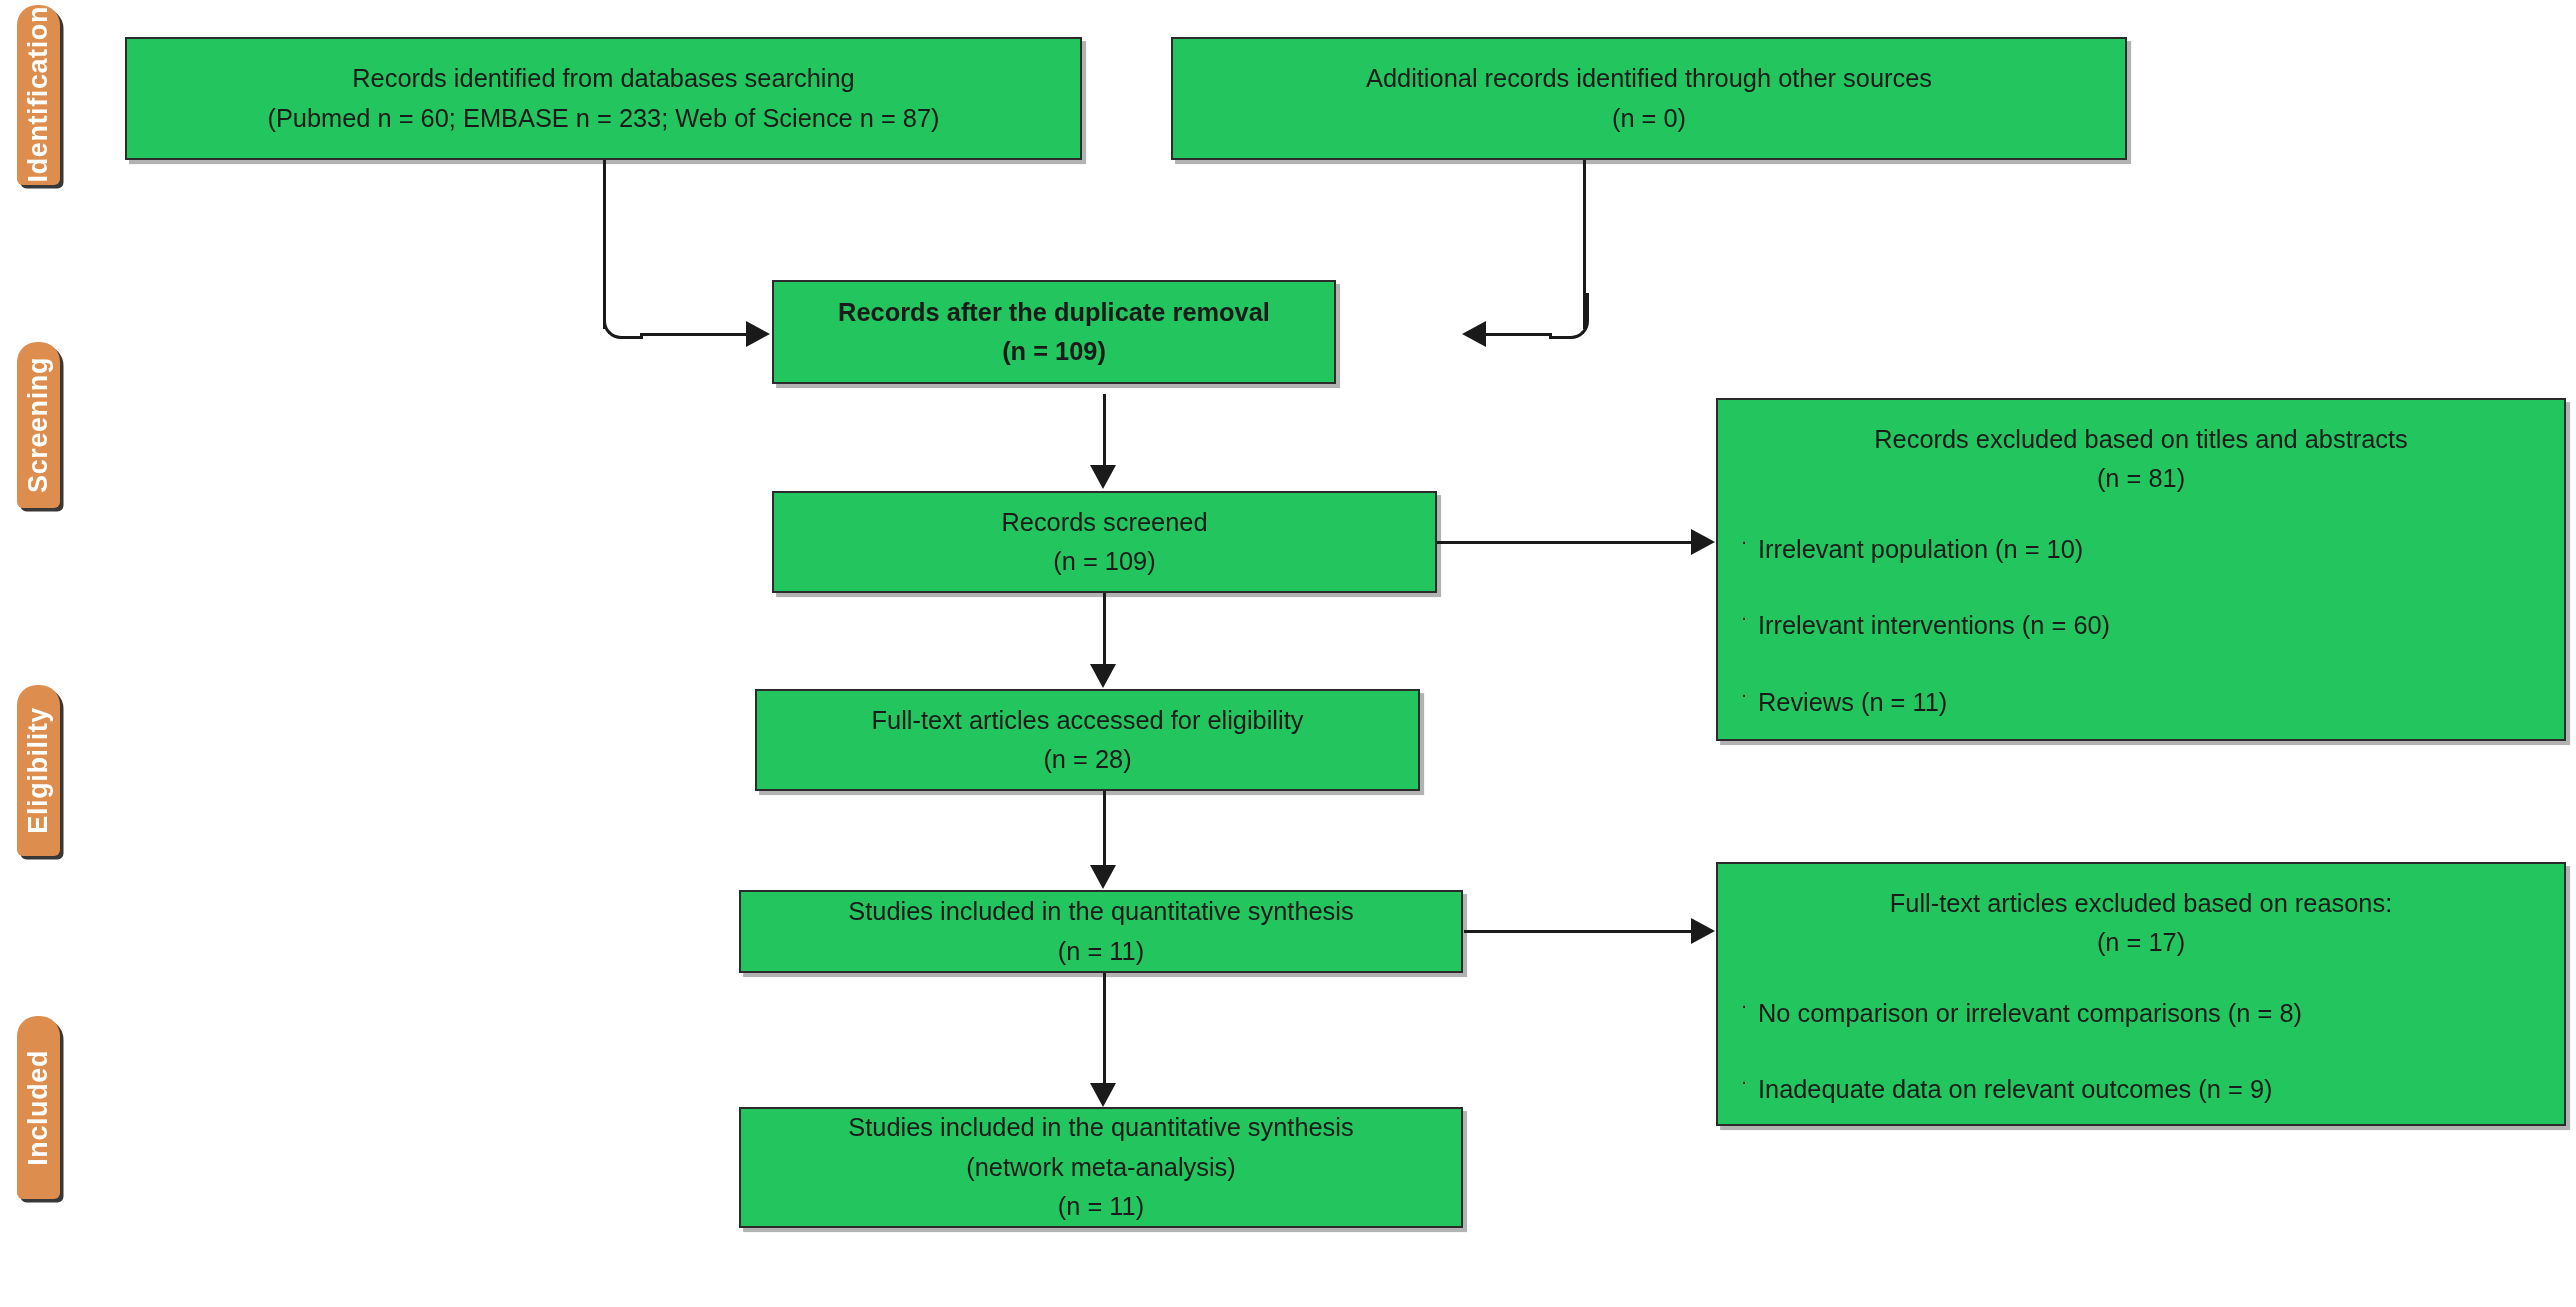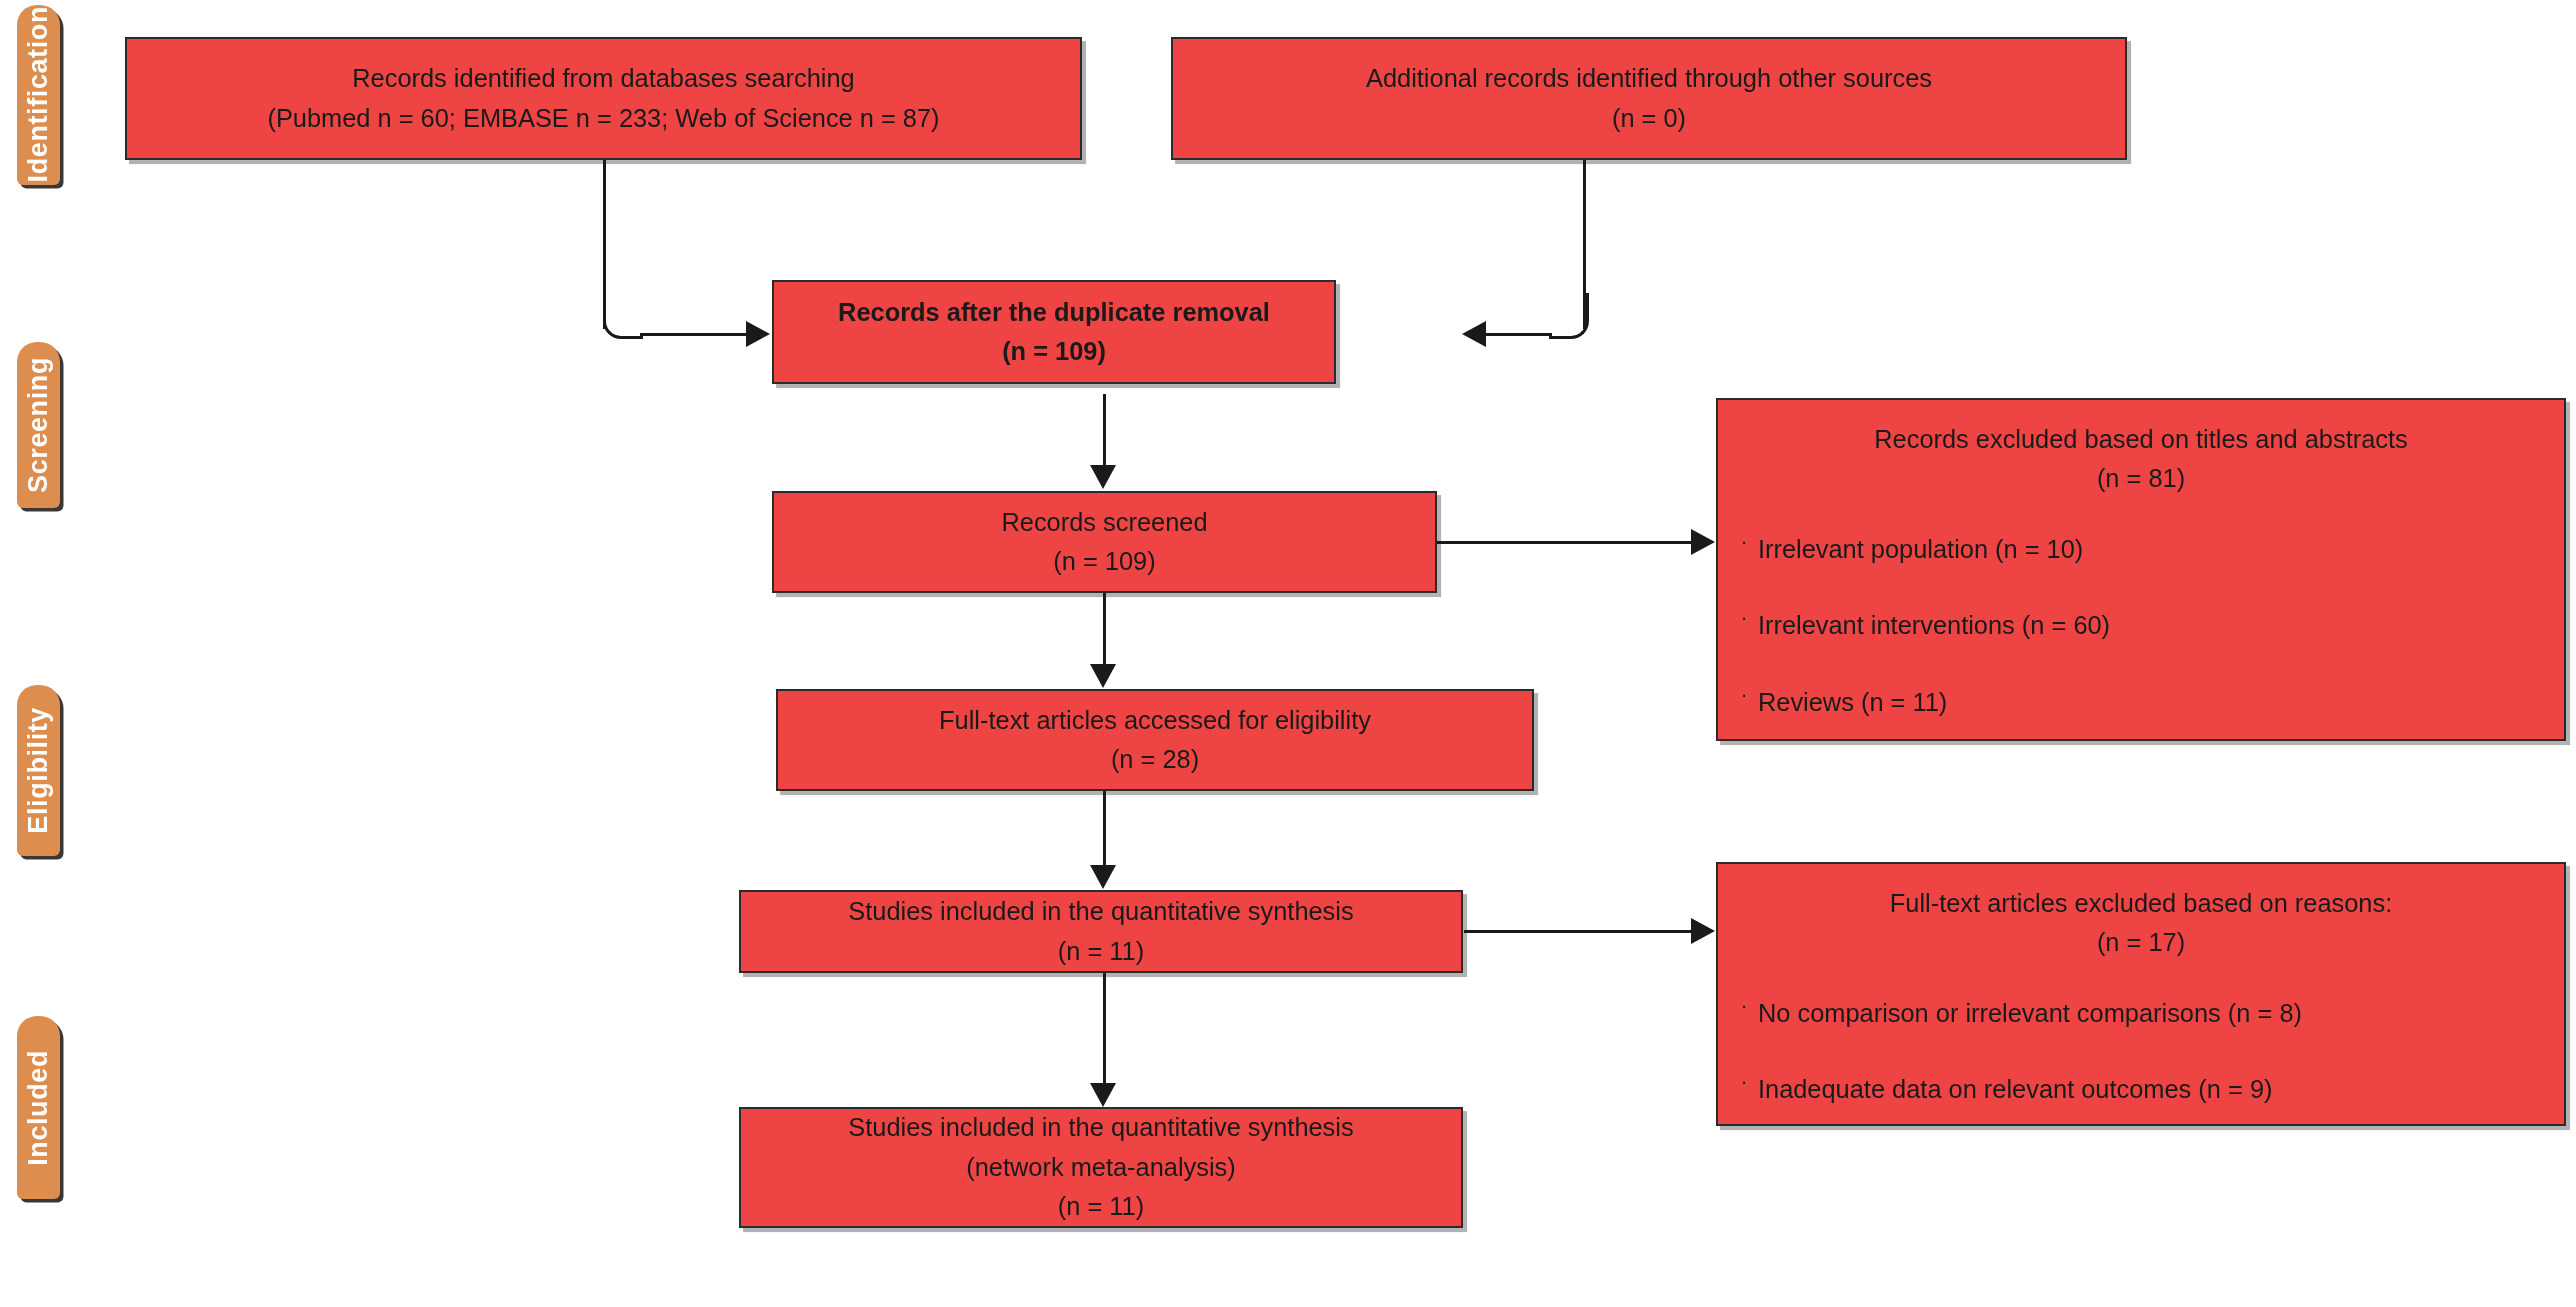--- a/index.html
+++ b/index.html
@@ -20,21 +20,21 @@
     color:#ffffff;
     font-size:27px;
     font-weight:600;
     letter-spacing:0.6px;
     white-space:nowrap;
   }
 
   
   .fbox{
     position:absolute;
-    background:#ef4444;
+    background:#22c55e;
     border:2.4px solid #2b2b2b;
     box-shadow:4.1px 4.1px 0 rgba(0,0,0,0.30);
     box-sizing:border-box;
     display:flex;
     flex-direction:column;
     align-items:center;
     justify-content:center;
     text-align:center;
     color:#1a1a1a;
     font-size:25.4px;
@@ -137,21 +137,21 @@
     <span class="ln">Records screened</span>
     <span class="ln">(n = 109)</span>
   </div>
 
   <div class="hline" style="left:1437px;top:541px;width:255px;"></div>
   <div class="arrow-right" style="left:1691px;top:529px;"></div>
 
   <div class="vline" style="left:1103px;top:593px;height:72px;"></div>
   <div class="arrow-down" style="left:1090px;top:664px;"></div>
 
-  <div class="fbox" style="left:776px;top:689px;width:758px;height:102px;">
+  <div class="fbox" style="left:755px;top:689px;width:665px;height:102px;">
     <span class="ln">Full-text articles accessed for eligibility</span>
     <span class="ln">(n = 28)</span>
   </div>
 
   <div class="vline" style="left:1103px;top:791px;height:76px;"></div>
   <div class="arrow-down" style="left:1090px;top:865px;"></div>
 
   <div class="fbox" style="left:739px;top:890px;width:724px;height:83px;">
     <span class="ln">Studies included in the quantitative synthesis</span>
     <span class="ln">(n = 11)</span>

